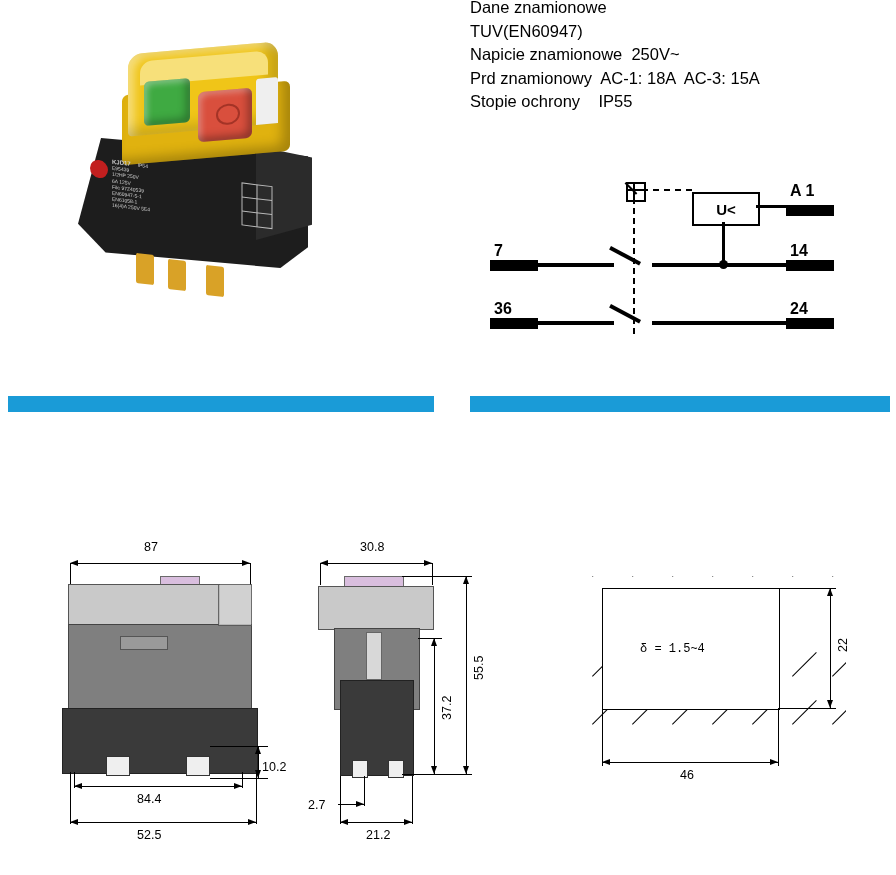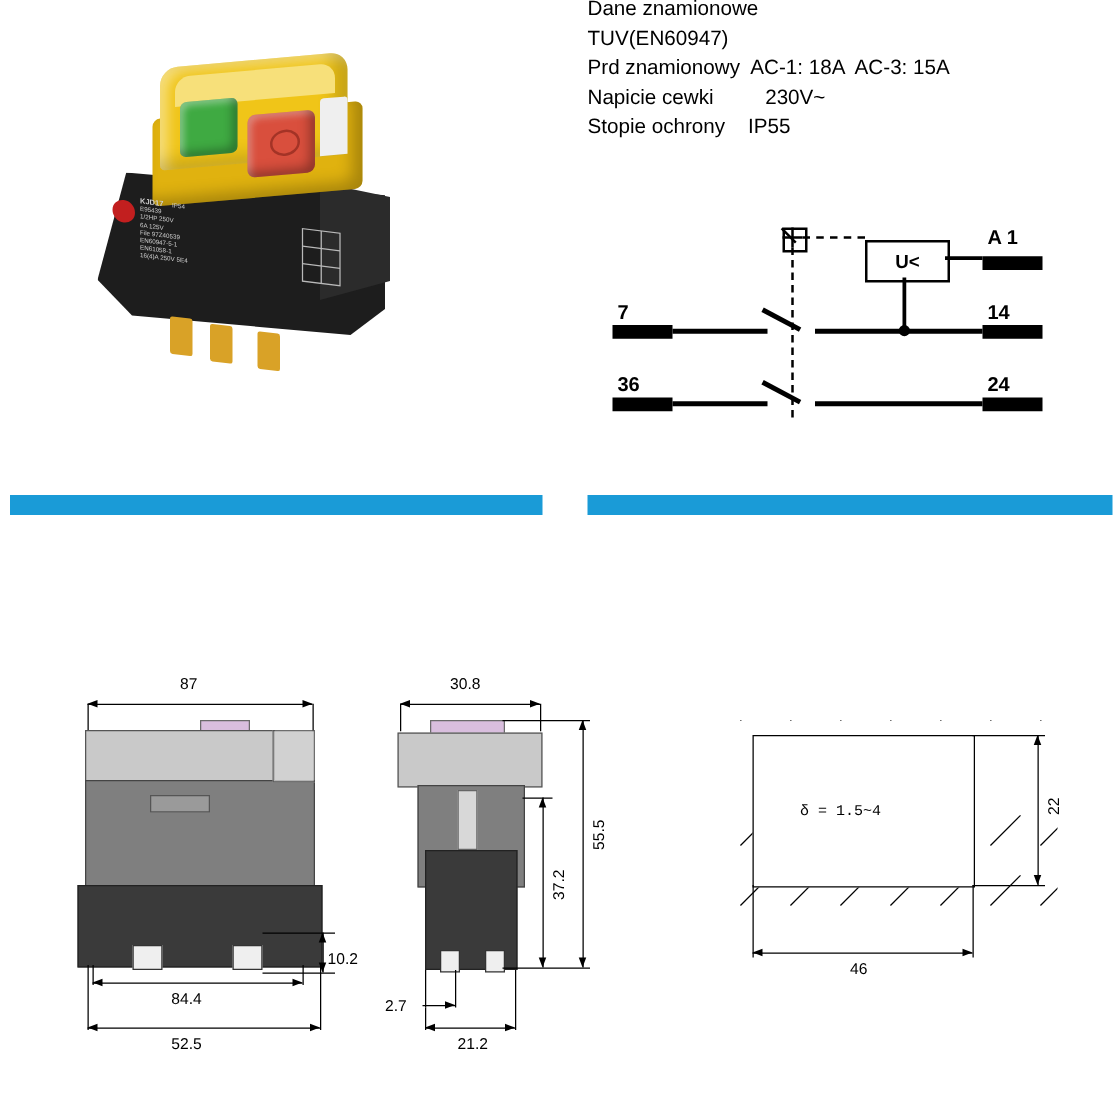--- a/index.html
+++ b/index.html
@@ -74,22 +74,22 @@
   .hatch{position:absolute;}
   .hline{position:absolute;background:#000;height:1px;transform-origin:left top;transform:rotate(-45deg);width:34px;}
   .panel-rect{position:absolute;border:1px solid #000;background:#fff;}
 </style>
 </head>
 <body>
 
 <div class="abs" id="specs">
   <div class="row">Dane znamionowe</div>
   <div class="row">TUV(EN60947)</div>
+  <div class="row">Napicie znamionowe  250V~</div>
   <div class="row">Prd znamionowy  AC-1: 18A  AC-3: 15A</div>
-  <div class="row">Napicie cewki         230V~</div>
   <div class="row">Stopie ochrony    IP55</div>
 </div>
 
 <div class="abs" id="photo">
   <div class="sw-body"></div>
   <div class="sw-body2"></div>
   <div class="sw-yellow2"></div>
   <div class="sw-yellow"></div>
   <div class="sw-lip"></div>
   <div class="sw-green"></div>

